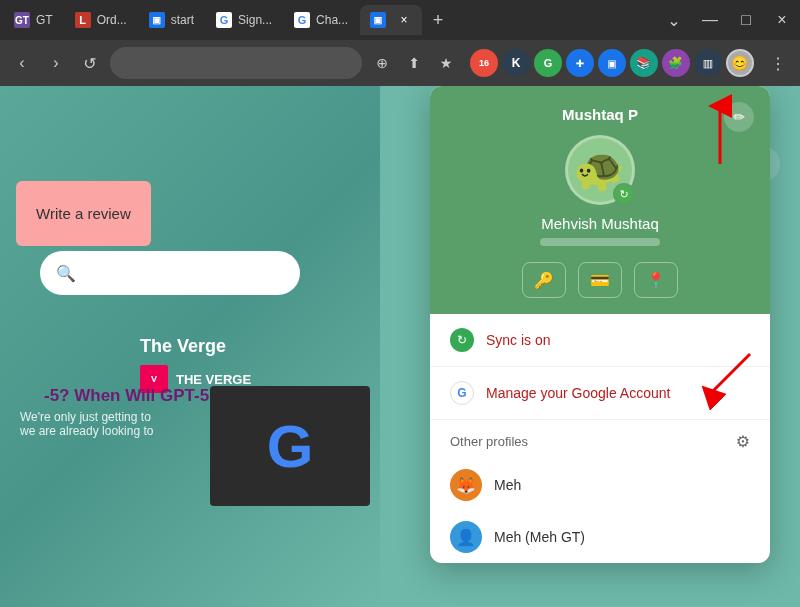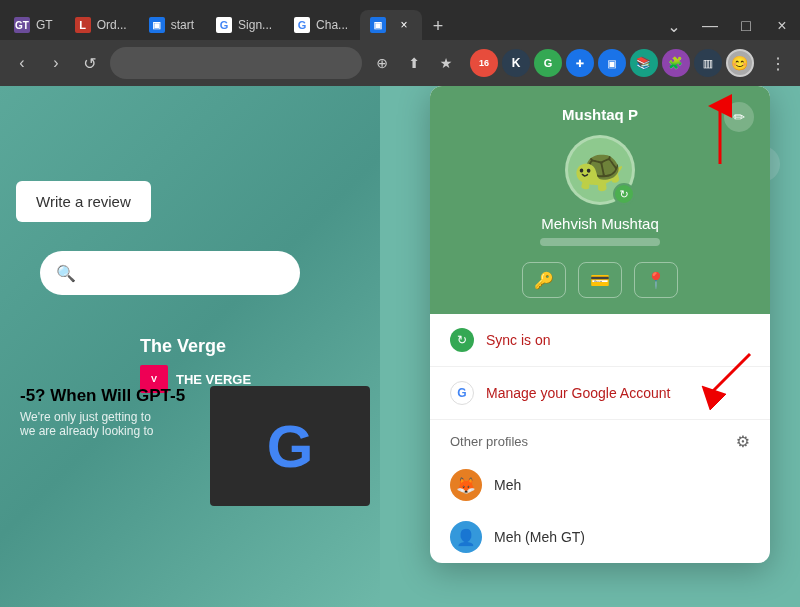--- a/index.html
+++ b/index.html
@@ -1,19 +1,19 @@
 <!DOCTYPE html>
 <html><head>
   <meta charset="utf-8">
   <style>
     * { margin: 0; padding: 0; box-sizing: border-box; }
     body { width: 800px; height: 607px; overflow: hidden; font-family: -apple-system, BlinkMacSystemFont, 'Segoe UI', Arial, sans-serif; background: #fff; position: relative; }
 
     
-    .tab-bar { display: flex; align-items: flex-end; background: #2d2d2d; height: 40px; padding: 0 4px; gap: 2px; }
+    .tab-bar { display: flex; align-items: center; background: #2d2d2d; height: 40px; padding: 0 4px; gap: 2px; }
     .tab { display: flex; align-items: center; gap: 6px; padding: 0 10px; height: 30px; border-radius: 8px 8px 0 0; font-size: 12px; color: #ccc; cursor: pointer; max-width: 140px; overflow: hidden; white-space: nowrap; }
     .tab.active { background: #3c3c3c; color: #fff; }
     .tab-favicon { width: 16px; height: 16px; border-radius: 2px; flex-shrink: 0; display: flex; align-items: center; justify-content: center; font-size: 10px; font-weight: bold; }
     .tab-close { width: 16px; height: 16px; border-radius: 50%; display: flex; align-items: center; justify-content: center; font-size: 12px; margin-left: 4px; flex-shrink: 0; }
     .tab-new { width: 28px; height: 28px; border-radius: 50%; display: flex; align-items: center; justify-content: center; font-size: 18px; color: #ccc; cursor: pointer; }
     .tab-bar-right { margin-left: auto; display: flex; align-items: center; gap: 8px; }
     .tab-bar-right-btn { width: 28px; height: 28px; display: flex; align-items: center; justify-content: center; color: #ccc; font-size: 16px; cursor: pointer; border-radius: 4px; }
 
     
     .address-bar { display: flex; align-items: center; background: #3c3c3c; height: 46px; padding: 0 8px; gap: 6px; }
@@ -31,21 +31,21 @@
 
     
     .page-bg { position: absolute; top: 0; left: 0; width: 380px; height: 100%; background: linear-gradient(135deg, #5ba89a 0%, #4a9589 50%, #6db8a8 100%); }
 
     
     .lock-area { position: absolute; top: 60px; right: 20px; width: 36px; height: 36px; background: rgba(255,255,255,0.15); border-radius: 50%; display: flex; align-items: center; justify-content: center; color: rgba(255,255,255,0.7); font-size: 18px; }
 
     
     .write-review-area { position: absolute; top: 85px; left: 0; display: flex; align-items: center; padding: 0 16px; gap: 12px; }
     .reach-text { color: rgba(255,255,255,0.9); font-size: 14px; }
-    .write-review-btn { background: #ffffff; color: #333; border: none; border-radius: 6px; padding: 12px 20px; font-size: 15px; font-weight: 500; cursor: pointer; white-space: nowrap; }
+    .write-review-btn { background: #fca5a5; color: #333; border: none; border-radius: 6px; padding: 24px 20px; font-size: 15px; font-weight: 500; cursor: pointer; white-space: nowrap; }
 
     
     .search-area { position: absolute; top: 165px; left: 40px; width: 260px; }
     .search-bar { background: #fff; border-radius: 24px; height: 44px; display: flex; align-items: center; padding: 0 16px; gap: 8px; }
     .search-icon { color: #888; font-size: 16px; }
     .verge-title { font-weight: 700; font-size: 18px; color: #fff; }
 
     
     .article-area { position: absolute; top: 300px; left: 20px; }
 
@@ -181,21 +181,21 @@
 
   <div style="position:absolute;top:250px;left:140px;">
     <span class="verge-title" style="color:#fff;font-weight:700;font-size:18px;">The Verge</span>
     <div class="verge-row">
       <div class="verge-logo">V</div>
       <span style="font-size:13px;color:#fff;font-weight:600;">THE VERGE</span>
     </div>
   </div>
 
   <div class="article-area">
-    <div style="font-weight:700;font-size:17px;color:#000000;max-width:190px;">-5? When Will GPT-5</div>
+    <div style="font-weight:700;font-size:17px;color:#701a75;max-width:190px;margin-left:24px;">-5? When Will GPT-5</div>
     <div style="font-size:12px;color:rgba(255,255,255,0.85);margin-top:4px;">We're only just getting to</div>
     <div style="font-size:12px;color:rgba(255,255,255,0.85);">we are already looking to</div>
   </div>
 
   <div class="article-img">
     <span class="google-g">G</span>
   </div>
 
   <div class="annotation-box" style="right:50px;top:8px;">
     <svg width="60" height="80" class="arrow">

